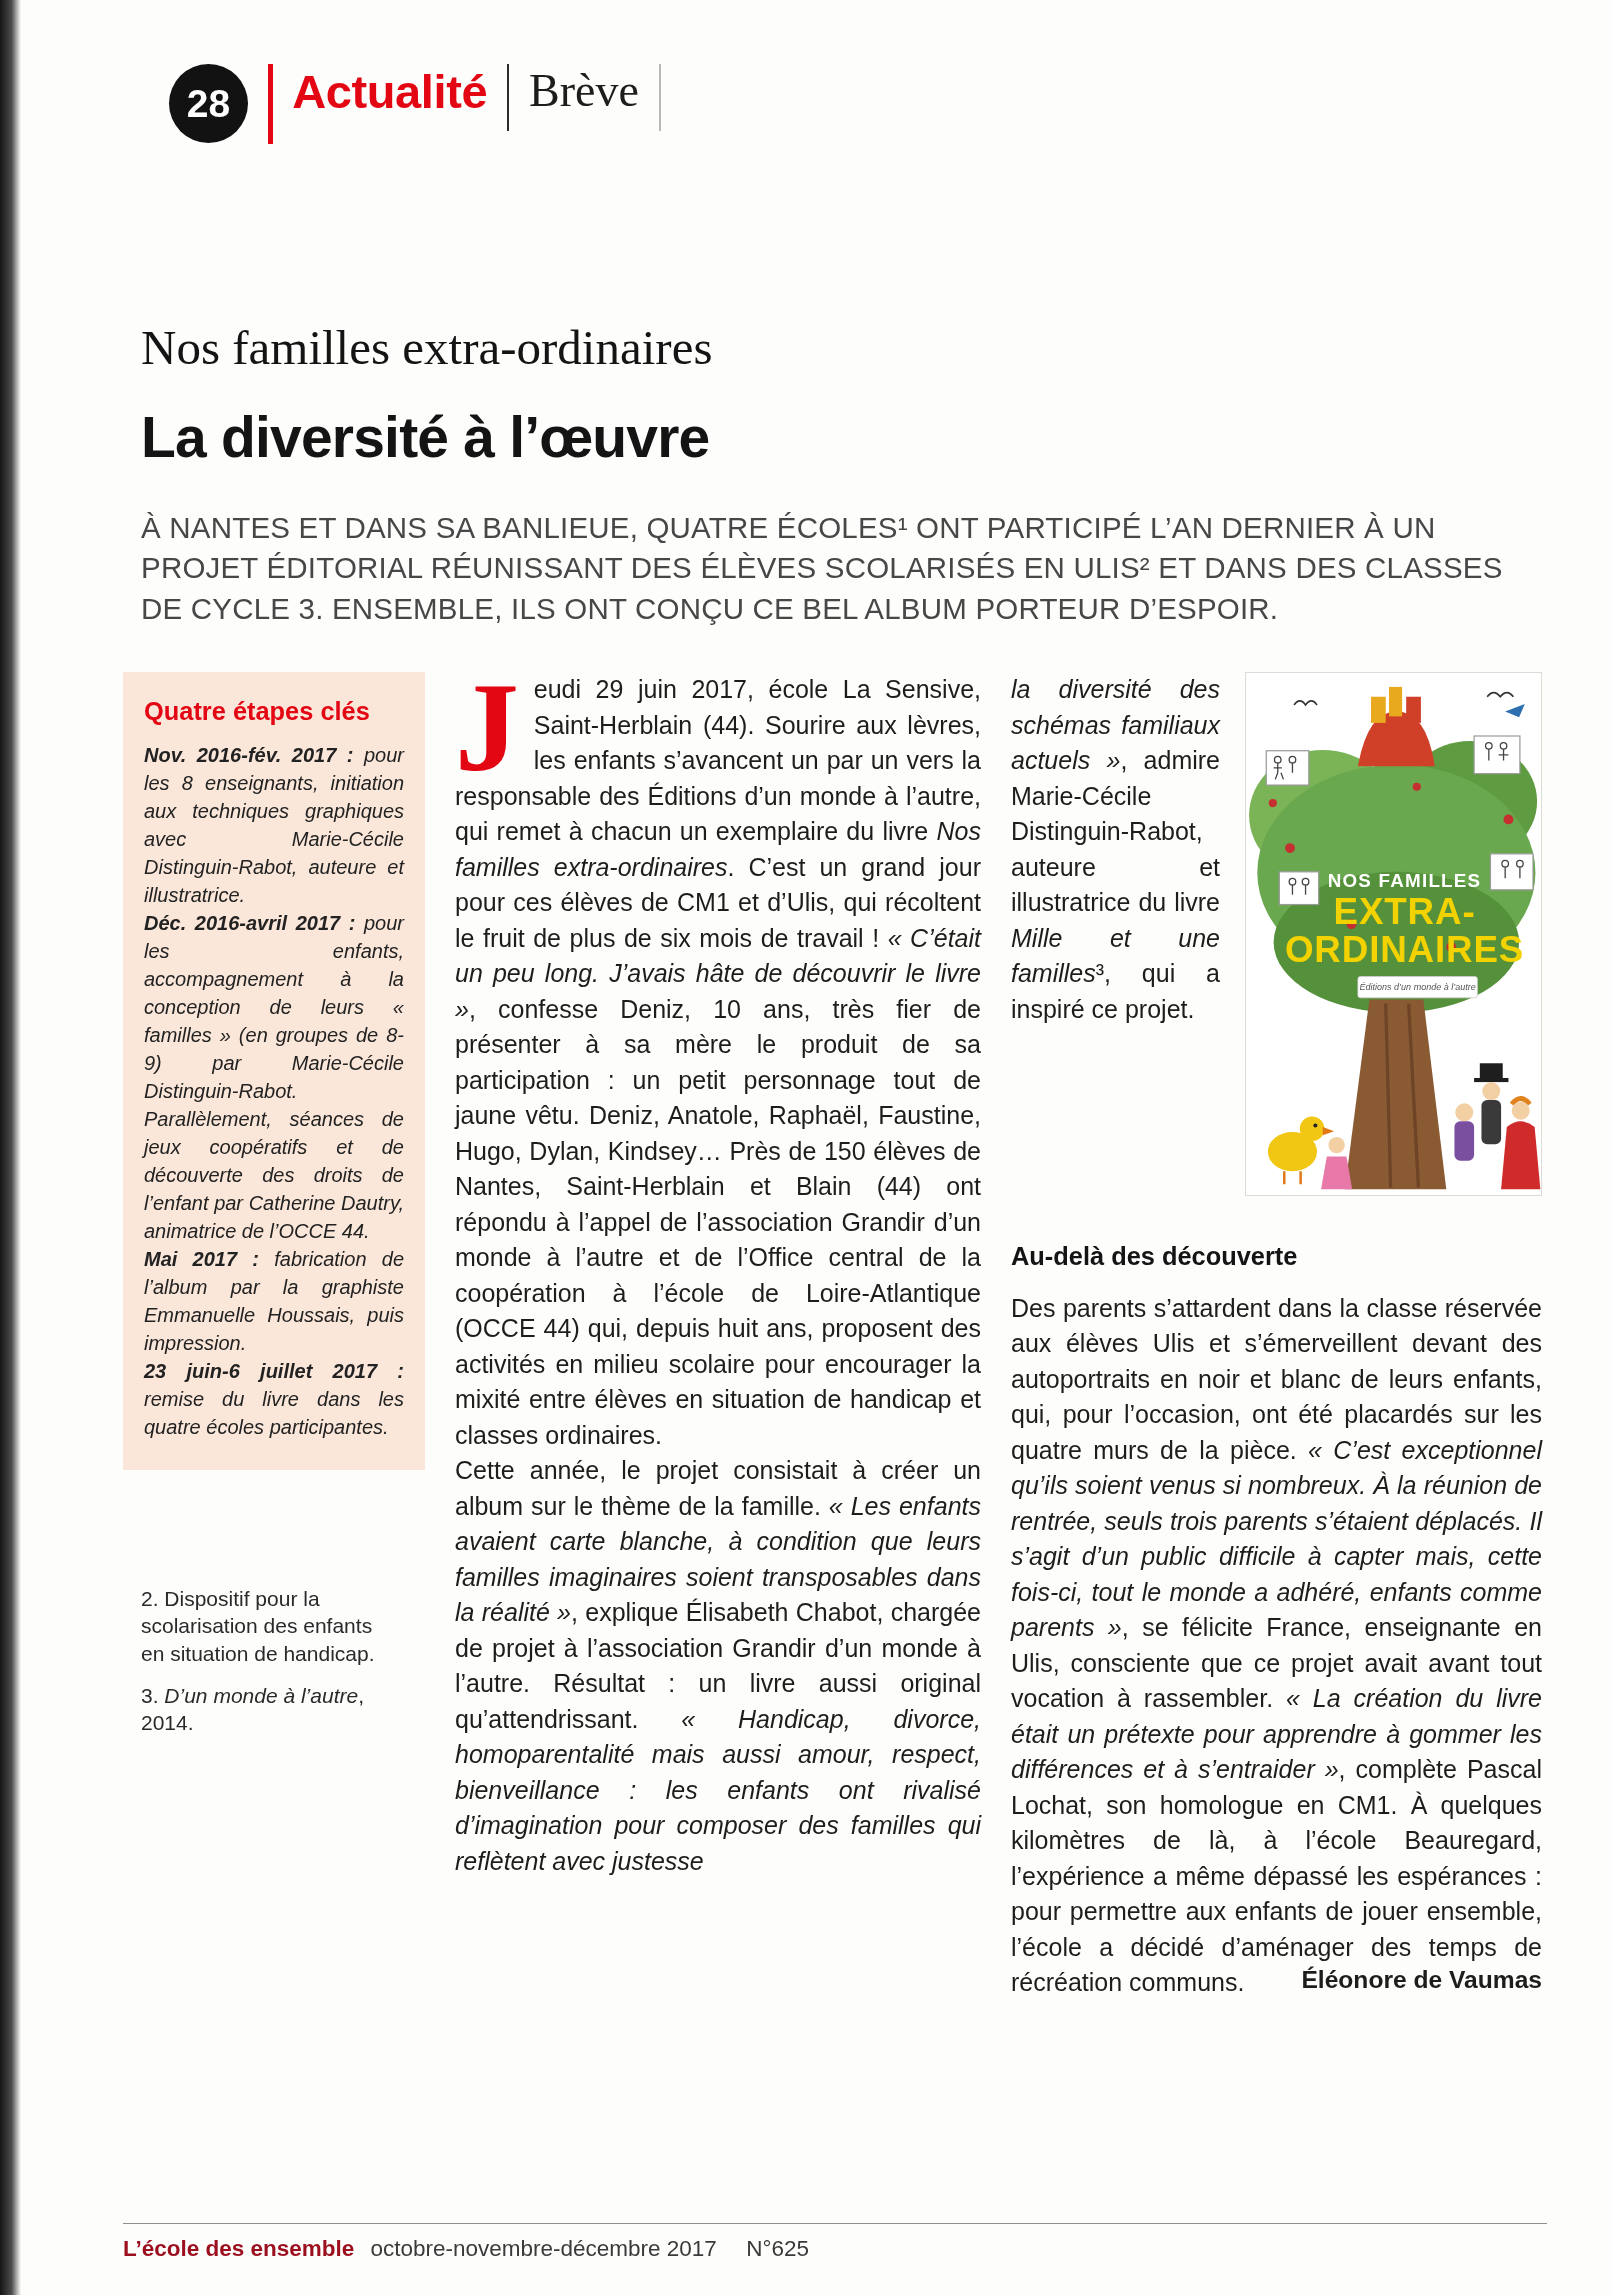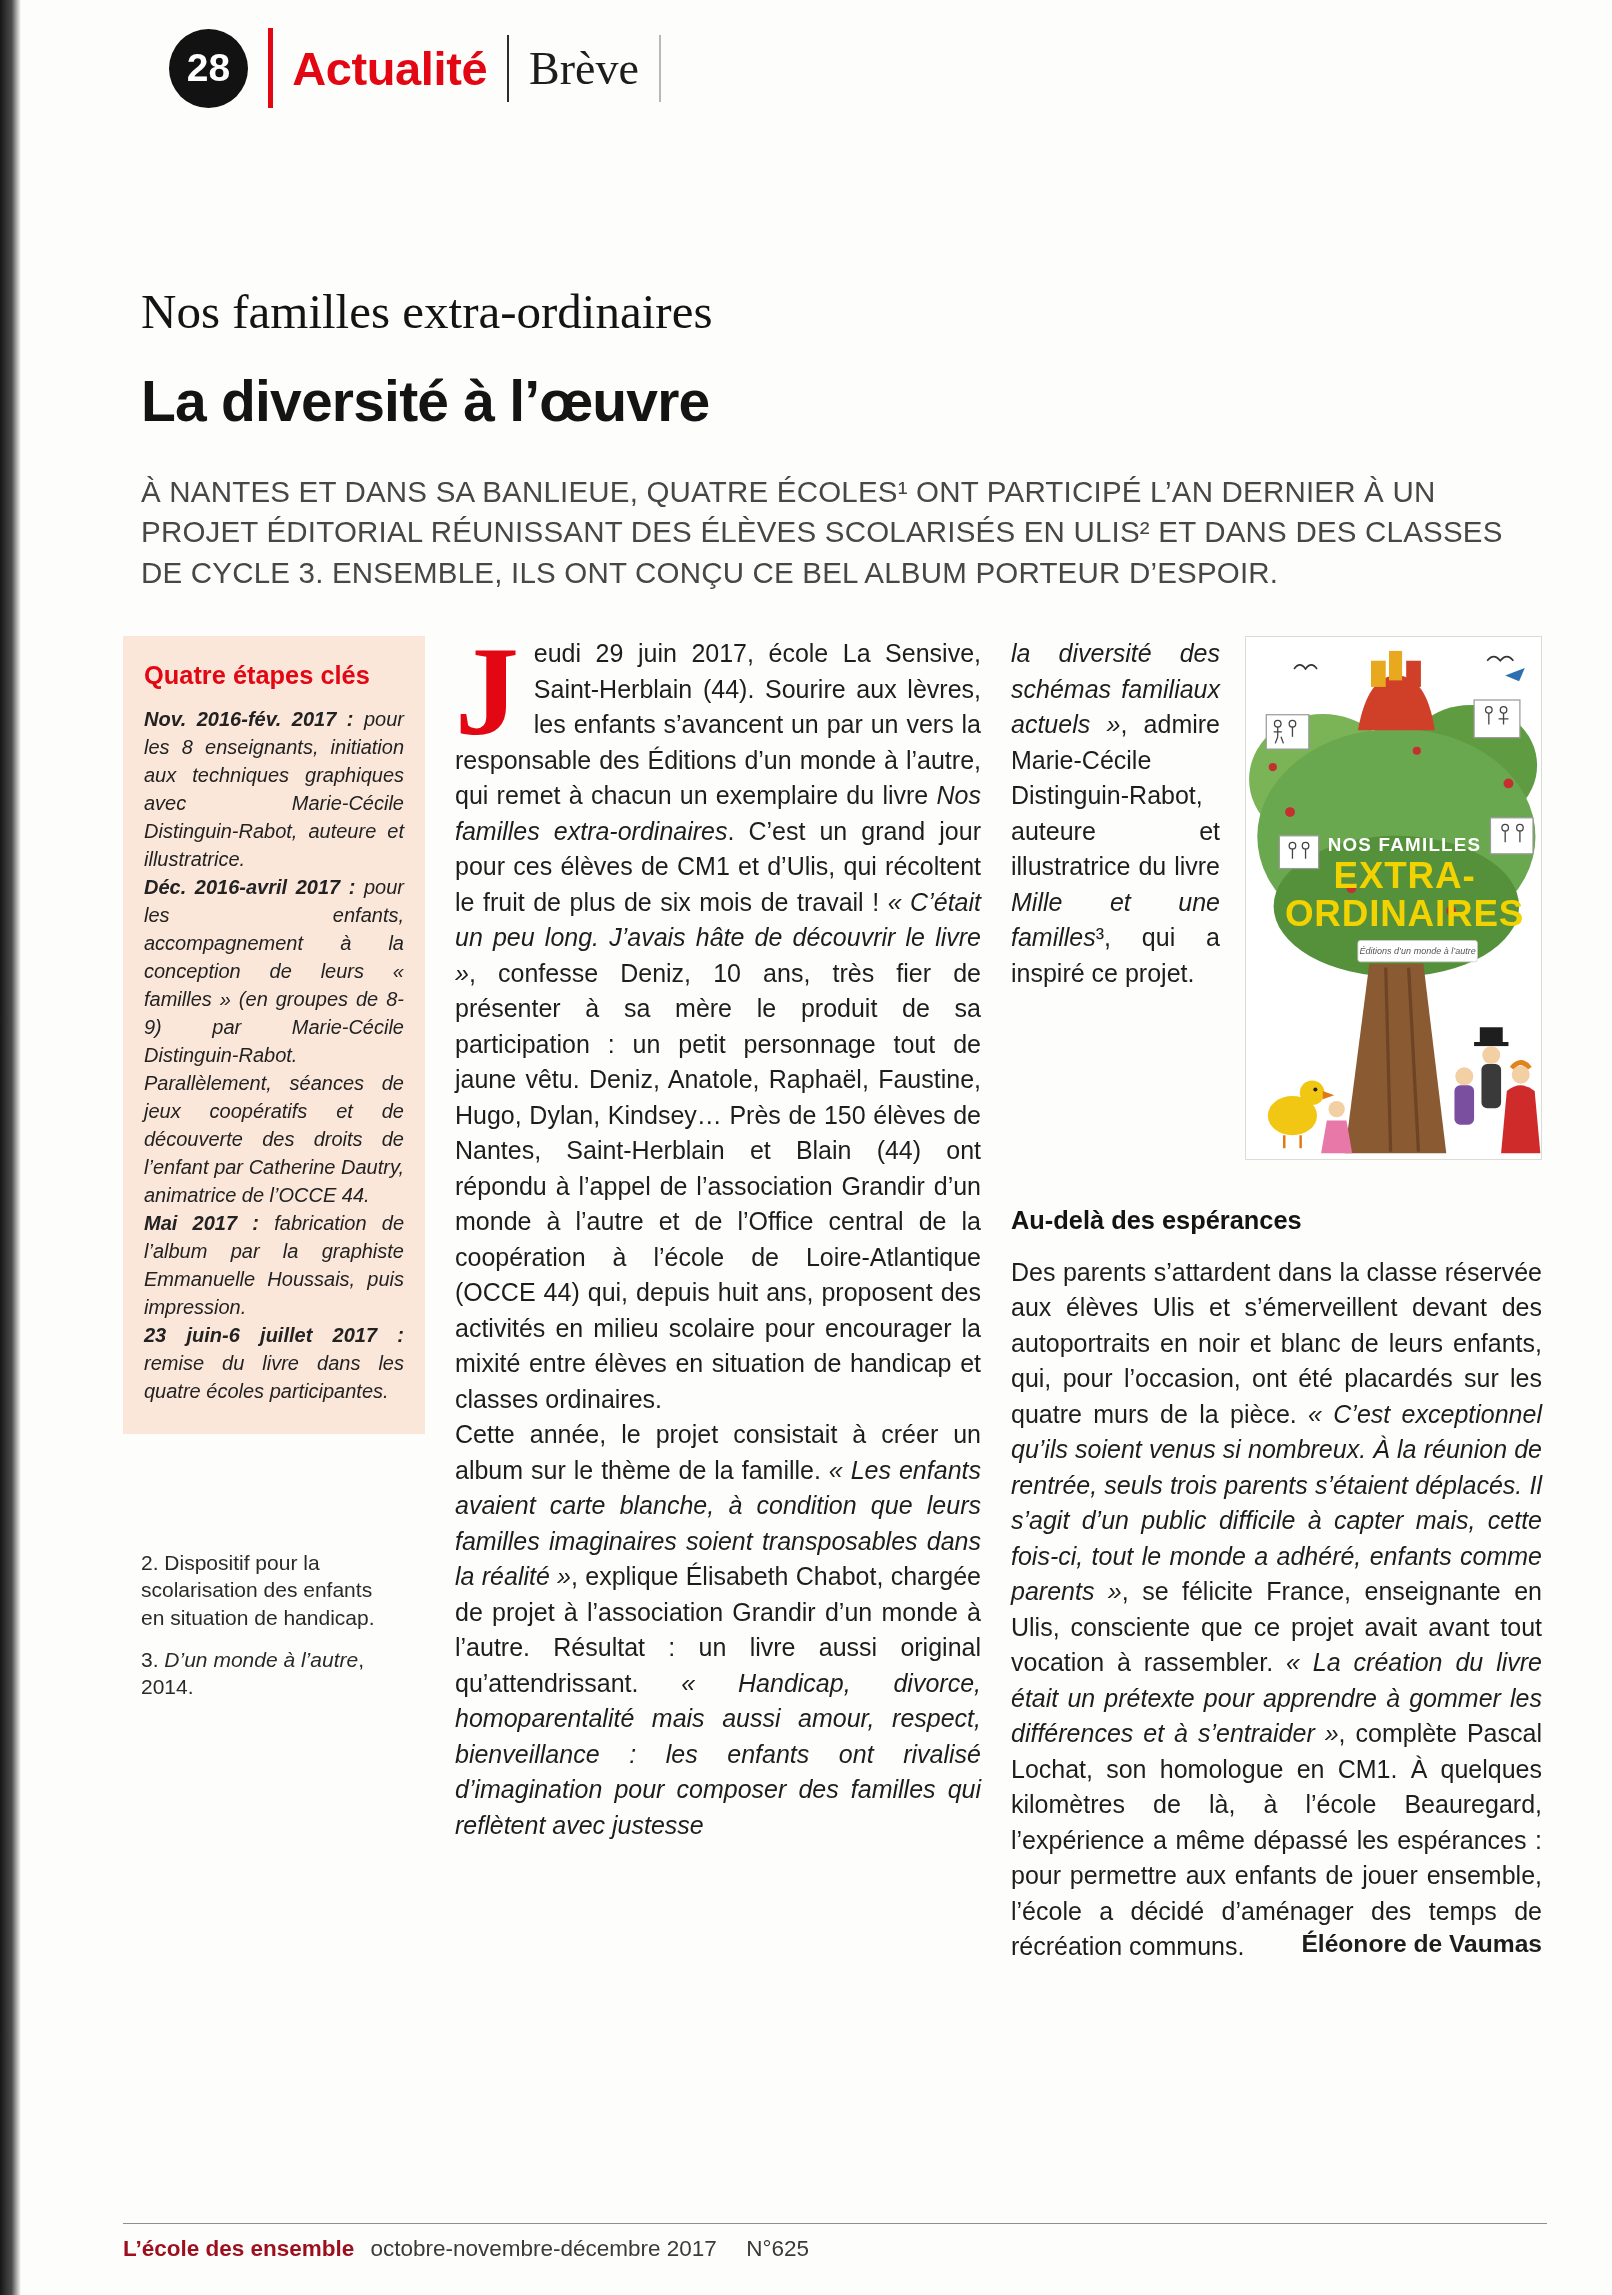--- a/index.html
+++ b/index.html
@@ -15,21 +15,21 @@
     width: 1613px; height: 2295px;
     background: #fdfdfc;
     overflow: hidden;
   }
   .scan-edge {
     position: absolute; left: 0; top: 0; bottom: 0; width: 21px;
     background: linear-gradient(90deg, #161616 0%, #4c4c4c 55%, rgba(130,130,130,0) 100%);
   }
 
   
-  .masthead { display: flex; align-items: center; gap: 19.7px; padding: 28px 0 0 169px; }
+  .masthead { display: flex; gap: 19.7px; padding: 64px 0 0 169px; }
   .badge {
     width: 79px; height: 79px; border-radius: 50%;
     background: #121212; color: #fff;
     font-size: 39px; font-weight: bold;
     display: flex; align-items: center; justify-content: center;
   }
   .vrule { flex: none; }
   .rule-red  { width: 4.9px; height: 80px; background: var(--accent, #e30613); }
   .rule-dark { width: 2.5px; height: 67px; background: #2c2c2c; }
   .rule-gray { width: 2.5px; height: 67px; background: #b8b8b8; }
@@ -242,21 +242,21 @@
               <path d="M320 556 Q337 542 354 556 L361 632 L313 632 Z" fill="#cf2b2b"></path>
             </g>
             <g>
               <circle cx="112" cy="578" r="10" fill="#f3cfa4"></circle>
               <path d="M100 592 L124 592 L131 632 L93 632 Z" fill="#e878a8"></path>
             </g>
           </svg>
         </figure>
       </div>
 
-      <h2 class="subhead">Au-delà des espérances</h2>
+      <h2 class="subhead">Au-delà des découverte</h2>
       <p class="body-p"><span>Des parents s’attardent dans la classe réservée aux élèves Ulis et s’émerveillent devant des autoportraits en noir et blanc de leurs enfants, qui, pour l’occasion, ont été placardés sur les quatre murs de la pièce. </span><span class="seg-i">« C’est exceptionnel qu’ils soient venus si nombreux. À la réunion de rentrée, seuls trois parents s’étaient déplacés. Il s’agit d’un public difficile à capter mais, cette fois-ci, tout le monde a adhéré, enfants comme parents »</span><span>, se félicite France, enseignante en Ulis, consciente que ce projet avait avant tout vocation à rassembler. </span><span class="seg-i">« La création du livre était un prétexte pour apprendre à gommer les différences et à s’entraider »</span><span>, complète Pascal Lochat, son homologue en CM1. À quelques kilomètres de là, à l’école Beauregard, l’expérience a même dépassé les espérances : pour permettre aux enfants de jouer ensemble, l’école a décidé d’aménager des temps de récréation communs.</span></p>
       <div class="byline">Éléonore de Vaumas</div>
     </div>
   </div>
 
   <footer class="page-footer">
     <span class="brand">L’école des ensemble</span>
     <span class="issue">octobre-novembre-décembre 2017</span>
     <span class="number">N°625</span>
   </footer>

